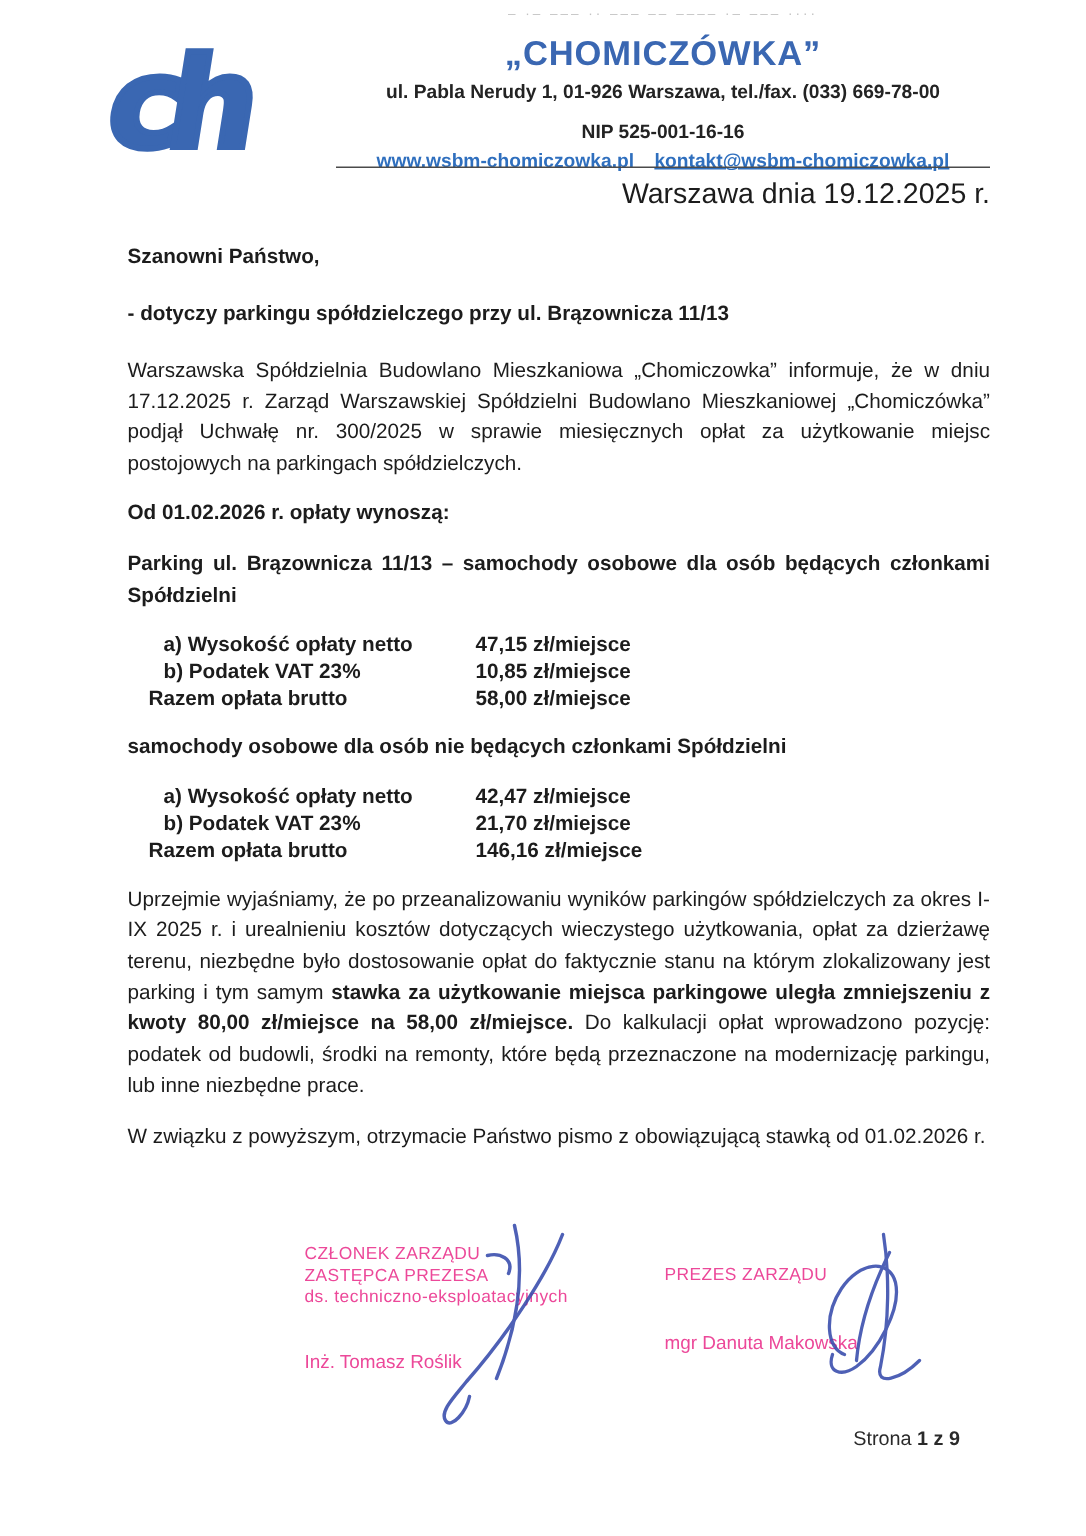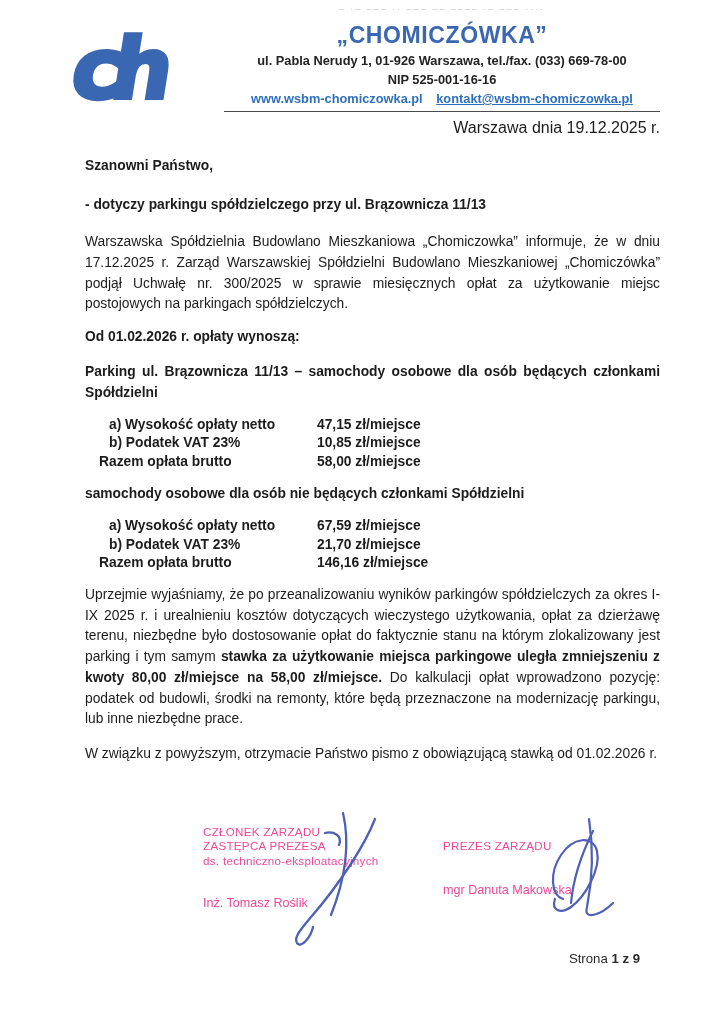--- a/index.html
+++ b/index.html
@@ -19,35 +19,35 @@
   .header-center{position:absolute;top:2px;left:222px;width:440px;text-align:center;}
   .top-fragment{
     color:#c3c3c3;font-size:9px;letter-spacing:2px;white-space:nowrap;
     overflow:hidden;height:12px;line-height:14px;
   }
   .company-name{
     color:#3a67b2;font-weight:bold;font-size:23px;letter-spacing:.6px;
     margin-top:8px;
   }
   .addr{font-weight:bold;font-size:12.8px;margin-top:4px;color:#232323;}
-  .nip{font-weight:bold;font-size:12.8px;margin-top:4px;color:#232323;}
+  .nip{font-weight:bold;font-size:12.8px;margin-top:12px;color:#232323;}
   .links{font-weight:bold;font-size:12.8px;margin-top:4px;color:#2f6fbe;text-align:center;}
   .links .site{color:#2f6fbe;text-decoration:none;margin-right:10px;}
   .links .mail{color:#2f6fbe;text-decoration:underline;}
   .header-rule{
     position:absolute;top:111px;left:224px;width:436px;height:0;
     border-top:1.6px solid #4a4a4a;
   }
   
   .doc-body{
     position:absolute;top:114px;left:0;width:724px;
     padding:0 64px 0 85px;box-sizing:border-box;
     font-size:13.8px;line-height:1.5;
   }
-  .date-line{text-align:right;margin:2px 0 16px 0;font-size:16px;}
+  .date-line{text-align:right;margin:2px 0 16px 0;font-size:19px;}
   .greeting{font-weight:bold;margin:0 0 18px 0;}
   .subject{font-weight:bold;margin:0 0 17px 0;}
   .para{text-align:justify;margin:0 0 12px 0;}
   .effective{font-weight:bold;margin:4px 0 14px 0;}
   .section-heading{font-weight:bold;text-align:justify;margin:0 0 13px 0;}
   .fee-table{margin:0 0 13px 0;line-height:1.32;}
   .fee-row{display:flex;font-weight:bold;}
   .fee-row .fee-label{width:232px;padding-left:24px;box-sizing:border-box;}
   .fee-row.razem .fee-label{padding-left:14px;}
   .fee-row .fee-value{white-space:nowrap;}
@@ -124,21 +124,21 @@
         <span class="fee-label">Razem opłata brutto</span>
         <span class="fee-value">58,00 zł/miejsce</span>
       </div>
     </div>
 
     <p class="section-heading">samochody osobowe dla osób nie będących członkami Spółdzielni</p>
 
     <div class="fee-table">
       <div class="fee-row">
         <span class="fee-label">a)  Wysokość opłaty netto</span>
-        <span class="fee-value">67,59 zł/miejsce</span>
+        <span class="fee-value">42,47 zł/miejsce</span>
       </div>
       <div class="fee-row">
         <span class="fee-label">b)  Podatek VAT 23%</span>
         <span class="fee-value">21,70 zł/miejsce</span>
       </div>
       <div class="fee-row razem">
         <span class="fee-label">Razem opłata brutto</span>
         <span class="fee-value">146,16 zł/miejsce</span>
       </div>
     </div>

